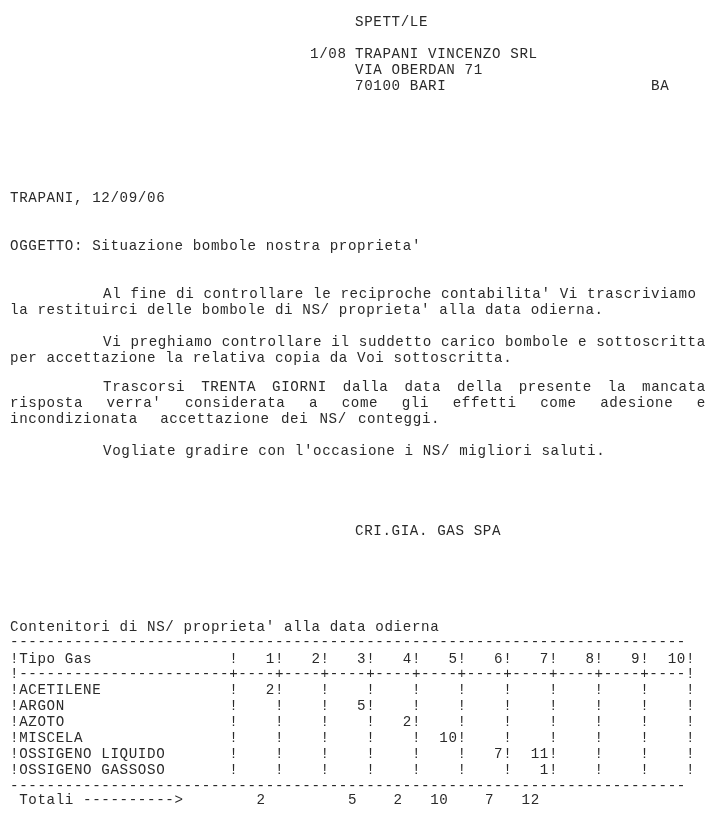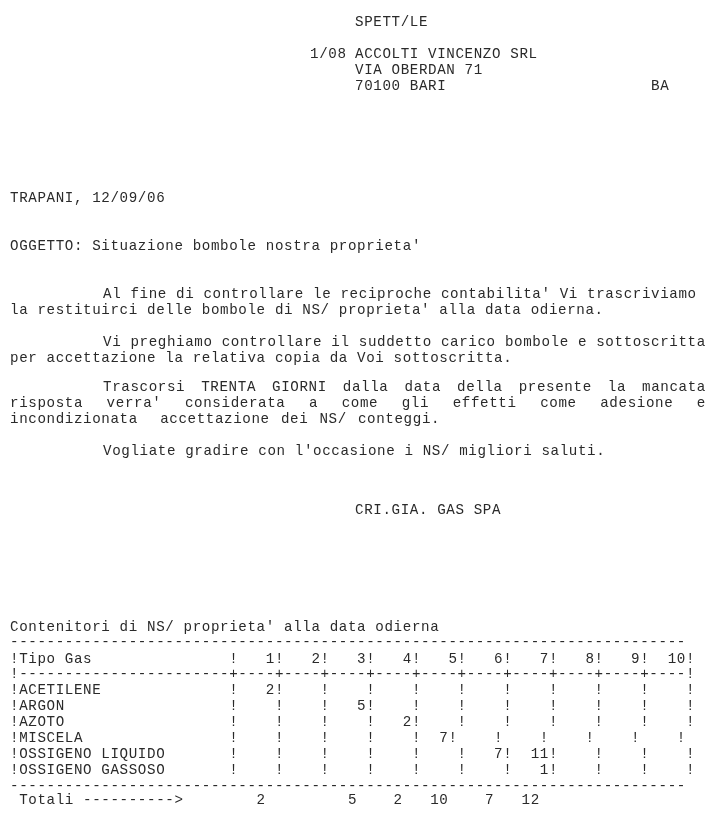--- a/index.html
+++ b/index.html
@@ -17,21 +17,21 @@
     .table-line { left: 10px; white-space: pre; }
   </style>
 </head>
 <body>
 
 <div>
 
   <div>
     <div class="ln addr-indent" style="top:14px">SPETT/LE</div>
     <div class="ln addr" style="top:46px">1/08</div>
-    <div class="ln addr-indent" style="top:46px">ACCOLTI VINCENZO SRL</div>
+    <div class="ln addr-indent" style="top:46px">TRAPANI VINCENZO SRL</div>
     <div class="ln addr-indent" style="top:62px">VIA OBERDAN 71</div>
     <div class="ln addr-indent" style="top:78px">70100 BARI</div>
     <div class="ln" style="top:78px; left:651px">BA</div>
   </div>
 
   <div class="ln body-l" style="top:190px">TRAPANI, 12/09/06</div>
 
   <div class="ln body-l" style="top:238px">OGGETTO: Situazione bombole nostra proprieta'</div>
 
   <div>
@@ -47,30 +47,30 @@
   <div>
     <div class="ln indent" style="top:379px; width:603px; text-align:justify; text-align-last:justify; white-space:normal;">Trascorsi TRENTA GIORNI dalla data della presente la mancata</div>
     <div class="ln justify" style="top:395px">risposta verra' considerata a come gli effetti come adesione e</div>
     <div class="ln body-l" style="top:411px; word-spacing:2px">incondizionata  accettazione dei NS/ conteggi.</div>
   </div>
 
   <div>
     <div class="ln indent" style="top:443px">Vogliate gradire con l'occasione i NS/ migliori saluti.</div>
   </div>
 
-  <div class="ln" style="top:502px; left:355px">CRI.GIA. GAS SPA</div>
+  <div class="ln" style="top:523px; left:355px">CRI.GIA. GAS SPA</div>
 
   <div>
     <div class="ln body-l" style="top:619px">Contenitori di NS/ proprieta' alla data odierna</div>
     <div class="ln table-line" style="top:634px">--------------------------------------------------------------------------</div>
     <div class="ln table-line" style="top:651px">!Tipo Gas               !   1!   2!   3!   4!   5!   6!   7!   8!   9!  10!</div>
     <div class="ln table-line" style="top:666px">!-----------------------+----+----+----+----+----+----+----+----+----+----!</div>
     <div class="ln table-line" style="top:682px">!ACETILENE              !   2!    !    !    !    !    !    !    !    !    !</div>
     <div class="ln table-line" style="top:698px">!ARGON                  !    !    !   5!    !    !    !    !    !    !    !</div>
     <div class="ln table-line" style="top:714px">!AZOTO                  !    !    !    !   2!    !    !    !    !    !    !</div>
-    <div class="ln table-line" style="top:730px">!MISCELA                !    !    !    !    !  7!    !    !    !    !    !</div>
+    <div class="ln table-line" style="top:730px">!MISCELA                !    !    !    !    !  10!    !    !    !    !    !</div>
     <div class="ln table-line" style="top:746px">!OSSIGENO LIQUIDO       !    !    !    !    !    !   7!  11!    !    !    !</div>
     <div class="ln table-line" style="top:762px">!OSSIGENO GASSOSO       !    !    !    !    !    !    !   1!    !    !    !</div>
     <div class="ln table-line" style="top:778px">--------------------------------------------------------------------------</div>
     <div class="ln table-line" style="top:792px"> Totali ----------&gt;        2         5    2   10    7   12</div>
   </div>
 
 </div>
 
 </body></html>

